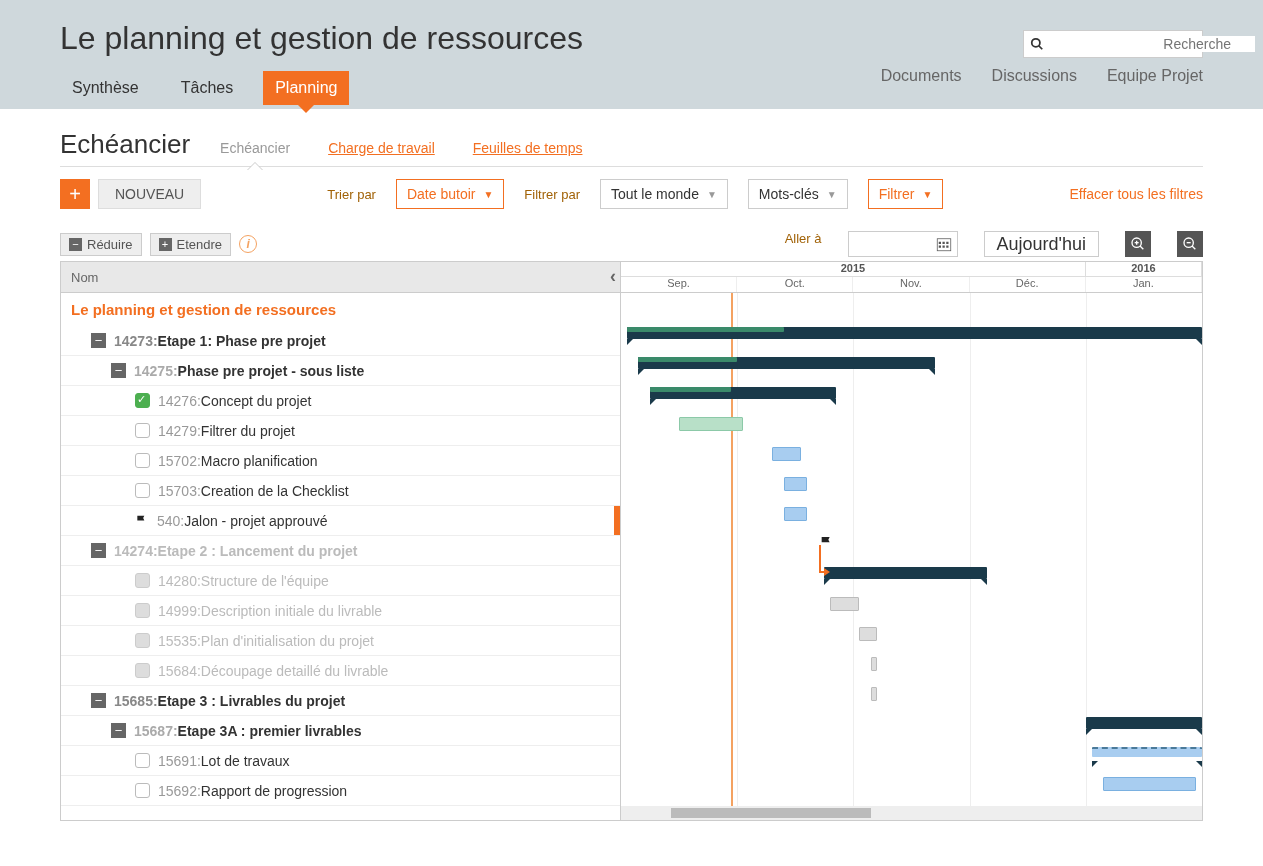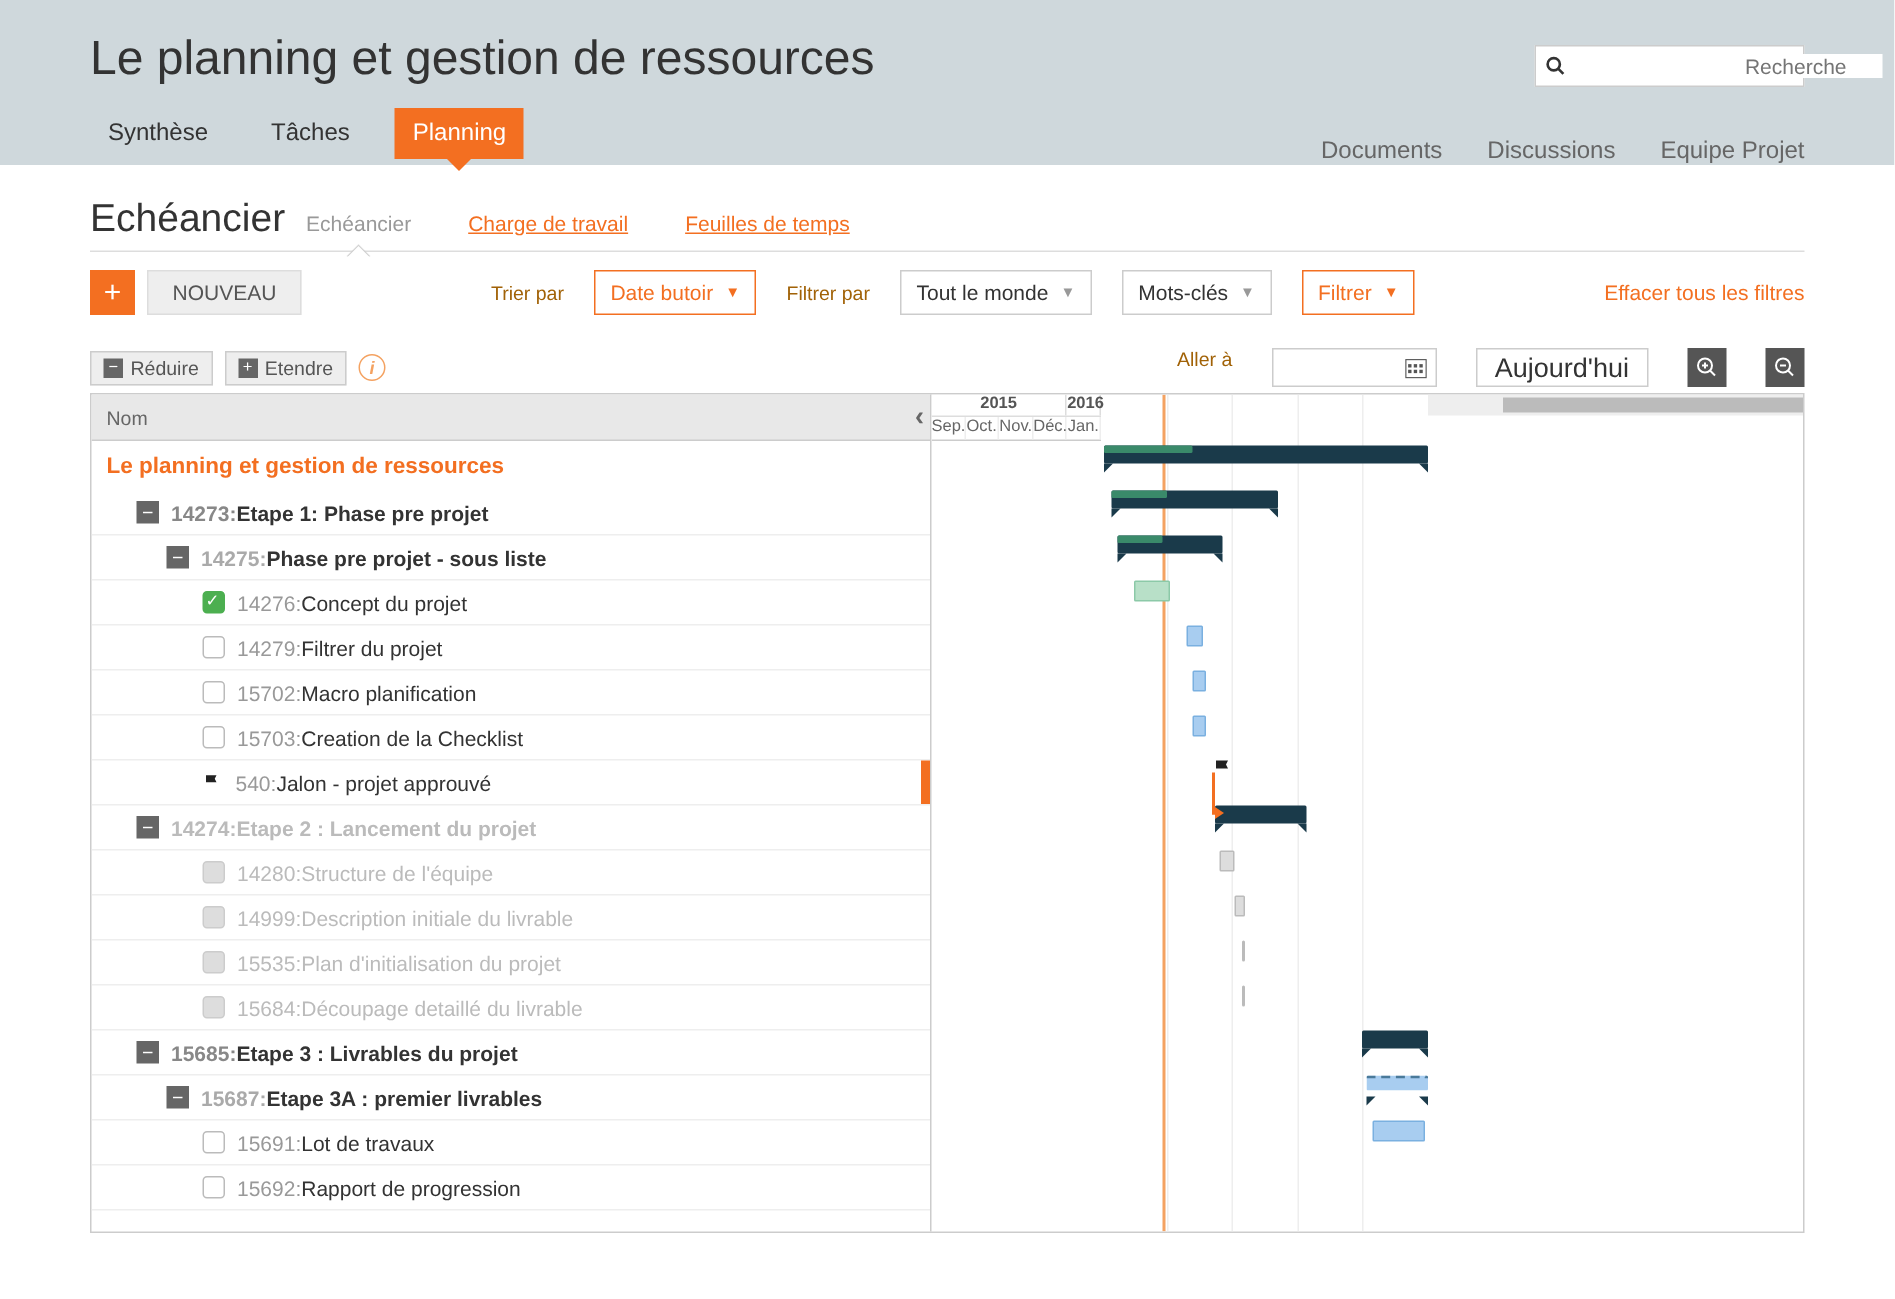--- a/index.html
+++ b/index.html
@@ -1,30 +1,30 @@
 <!DOCTYPE html>
 <html><head>
 <meta charset="utf-8">
 <style>
   * { box-sizing: border-box; margin:0; padding:0; font-family: "Segoe UI", Arial, sans-serif; }
   body { background:#fff; color:#333; font-size:14px; }
   .header { background:#cfd8dc; padding: 0 60px; }
   .title { font-size:32px; font-weight:300; color:#333; padding:20px 0 10px; }
   .nav { display:flex; justify-content:space-between; align-items:center; }
   .nav-left { display:flex; gap:18px; }
-  .nav-right { display:flex; gap:30px; padding-bottom:0;margin-top:25px; }
+  .nav-right { display:flex; gap:30px; padding-bottom:24px; }
   .tab { padding:8px 12px; color:#333; cursor:pointer; font-size:16px; }
   .tab.active { background:#f36f21; color:#fff; position:relative; }
   .tab.active::after { content:''; position:absolute; bottom:-8px; left:50%; transform:translateX(-50%); border-left:8px solid transparent; border-right:8px solid transparent; border-top:8px solid #f36f21; }
   .nav-right .link { color:#666; cursor:pointer; font-size:16px; }
   .search-box { position:absolute; right:60px; top:30px; background:#fff; border:1px solid #ccc; display:flex; align-items:center; width:180px; height:28px; }
   .search-box .icon { padding:0 6px; color:#333; }
   .search-box input { border:none; outline:none; text-align:right; padding-right:24px; flex:1; color:#999; font-size:14px; }
   .main { padding: 10px 60px 0; }
-  .page-h { display:flex; align-items:center; gap:10px; border-bottom:1px solid #ddd; padding:10px 0 0; }
+  .page-h { display:flex; align-items:center; gap:26px; border-bottom:1px solid #ddd; padding:10px 0 0; }
   .page-title { font-size:26px; font-weight:400; color:#333; padding-bottom:6px;}
   .subtabs { display:flex; gap:30px; align-items:center; }
   .subtab { color:#999; padding:6px 4px; position:relative; font-size:14px;}
   .subtab.link { color:#f36f21; text-decoration:underline; cursor:pointer; }
   .subtab.active::after { content:''; position:absolute; bottom:-9px; left:50%; transform:translateX(-50%); border-left:8px solid transparent; border-right:8px solid transparent; border-bottom:8px solid #fff; filter:drop-shadow(0 -1px 0 #ccc);}
   .toolbar { display:flex; align-items:center; justify-content:space-between; padding:12px 0 18px; gap:20px; flex-wrap:wrap;}
   .toolbar-left { display:flex; gap:8px; align-items:center; }
   .btn-add { width:30px; height:30px; background:#f36f21; color:#fff; font-size:20px; display:flex; align-items:center; justify-content:center; cursor:pointer;}
   .btn-grey { background:#eee; border:1px solid #ddd; padding:0 16px; height:30px; color:#555; display:flex; align-items:center; cursor:pointer;}
   .toolbar-mid { display:flex; gap:20px; align-items:center; flex:1; justify-content:center;}
@@ -62,21 +62,21 @@
   .tid { color:#999; }
   .tname { color:#333; }
   .lvl1 .tname { font-weight:bold;}
   .lvl2 .tname { font-weight:bold;}
   .lvl1 { padding-left:30px;} .lvl1 .tid{color:#888; font-weight:bold;}
   .lvl2 { padding-left:50px;} .lvl2 .tid{color:#aaa; font-weight:bold;}
   .lvl3 { padding-left:74px;}
   .dim .tid, .dim .tname { color:#bbb;}
   .sel-marker { position:absolute; right:0; top:0; bottom:0; width:6px; background:#f36f21;}
 
-  .right-pane { flex:1; display:flex; overflow:hidden; position:relative;}
+  .right-pane { flex:1; display:flex; flex-direction:column; overflow:hidden; position:relative;}
   .timeline-header { height:31px; border-bottom:1px solid #ccc; position:relative; background:#fff;}
   .year-row { height:15px; display:flex; border-bottom:1px solid #ddd;}
   .year-cell { border-right:1px solid #ddd; text-align:center; font-size:11px; font-weight:bold; color:#555;}
   .month-row { height:15px; display:flex;}
   .month-cell { border-right:1px solid #eee; text-align:center; font-size:11px; color:#666;}
   .chart-area { flex:1; position:relative; overflow:hidden;}
   .vline { position:absolute; top:0; bottom:0; width:1px; background:#eee;}
   .today-line { position:absolute; top:0; bottom:0; width:2px; background:#f4a261;}
   .bar { position:absolute; height:14px; border-radius:1px;}
   .bar.summary { background:#1a3a4a; height:12px;}

